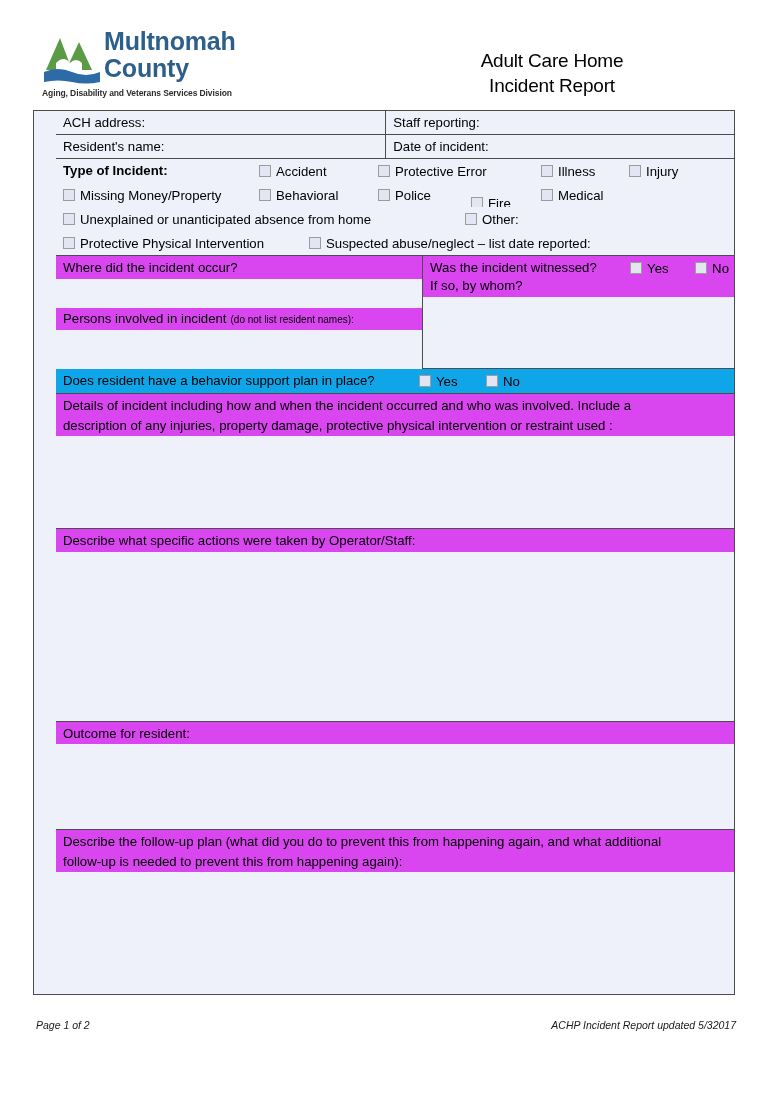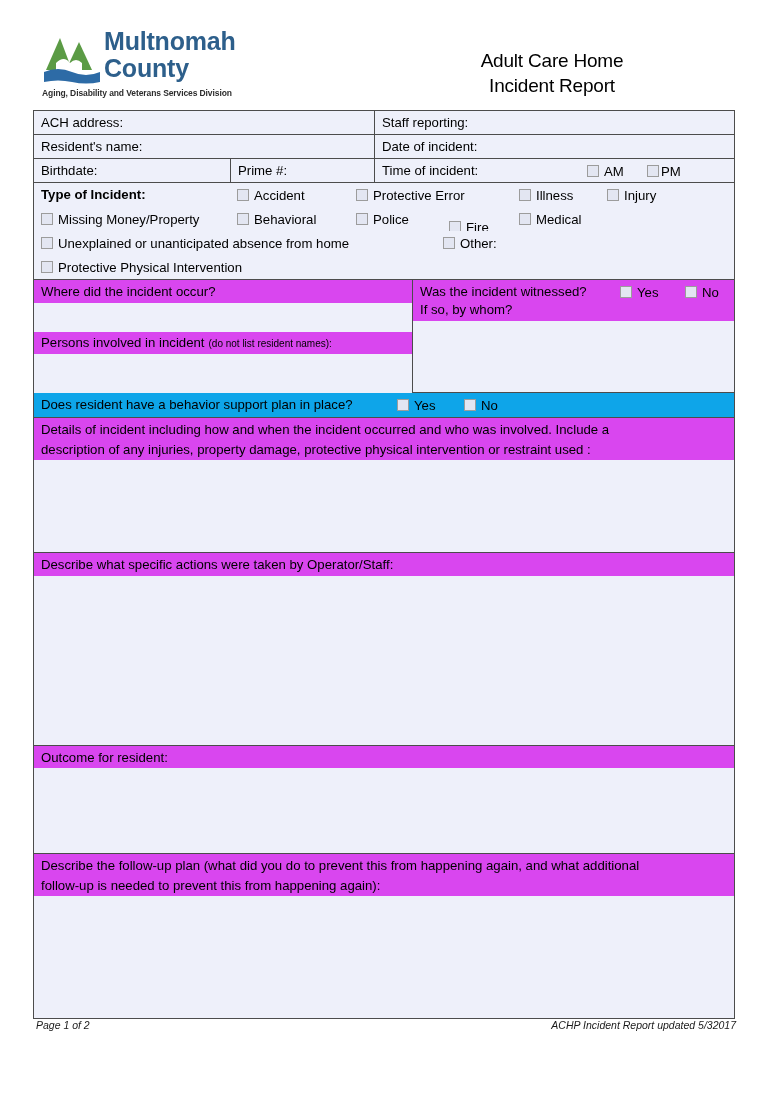--- a/index.html
+++ b/index.html
@@ -84,20 +84,21 @@
     top: 110px;
     width: 702px;
     border: 1.2px solid #4c4c4c;
     box-sizing: border-box;
     background: #eef0fa;
   }
   .row {
     display: flex;
     border-bottom: 1.2px solid #4c4c4c;
     box-sizing: border-box;
+    margin-left: 22px;
   }
   .row.last { border-bottom: none; }
   .cell {
     box-sizing: border-box;
     padding: 3px 6px 3px 7px;
     font-size: 13.2px;
     line-height: 17px;
     background: #eef0fa;
     position: relative;
   }
@@ -200,37 +201,20 @@
 
     <div class="row">
       <div class="cell h23" style="width:340px;">
         <span>Resident's name:</span>
       </div>
       <div class="cell h23 divider" style="width:360px;">
         <span>Date of incident:</span>
       </div>
     </div>
 
-    <div class="row">
-      <div class="cell h23" style="width:196px;">
-        <span>Birthdate:</span>
-      </div>
-      <div class="cell h23 divider" style="width:144px;">
-        <span>Prime #:</span>
-      </div>
-      <div class="cell h23 divider" style="width:360px;">
-        <span>Time of incident:</span>
-        <span class="cbl" style="position:absolute; left:212px; top:4px;">
-          <span class="cb"></span><span class="t">AM</span>
-        </span>
-        <span class="cbl" style="position:absolute; left:272px; top:4px;">
-          <span class="cb"></span><span class="t" style="margin-left:2px;">PM</span>
-        </span>
-      </div>
-    </div>
 
     <div class="row" style="border-bottom:none;">
       <div class="cell h24" style="width:700px;">
         <span class="bold">Type of Incident:</span>
         <span class="cbl" style="position:absolute; left:203px; top:4px;">
           <span class="cb"></span><span class="t">Accident</span>
         </span>
         <span class="cbl" style="position:absolute; left:322px; top:4px;">
           <span class="cb"></span><span class="t">Protective Error</span>
         </span>
@@ -271,20 +255,23 @@
         <span class="cbl" style="position:absolute; left:409px; top:4px;">
           <span class="cb"></span><span class="t">Other:</span>
         </span>
       </div>
     </div>
 
     <div class="row">
       <div class="cell h24" style="width:700px;">
         <span class="cbl" style="position:absolute; left:7px; top:4px;">
           <span class="cb"></span><span class="t">Protective Physical Intervention</span>
+        </span>
+        <span class="cbl" style="position:absolute; left:253px; top:4px;">
+          <span class="cb"></span><span class="t">Suspected abuse/neglect – list date reported:</span>
         </span>
       </div>
     </div>
 
     <div class="row">
       <div class="cell" style="width:378px; height:112px; padding:0;">
         <div class="label-line">Where did the incident occur?</div>
         <div class="fill" style="height:29px;"></div>
         <div class="label-line" style="padding-top:2px;">
           <span>Persons involved in incident</span><span class="small" style="margin-left:4px;">(do not list resident names):</span>

